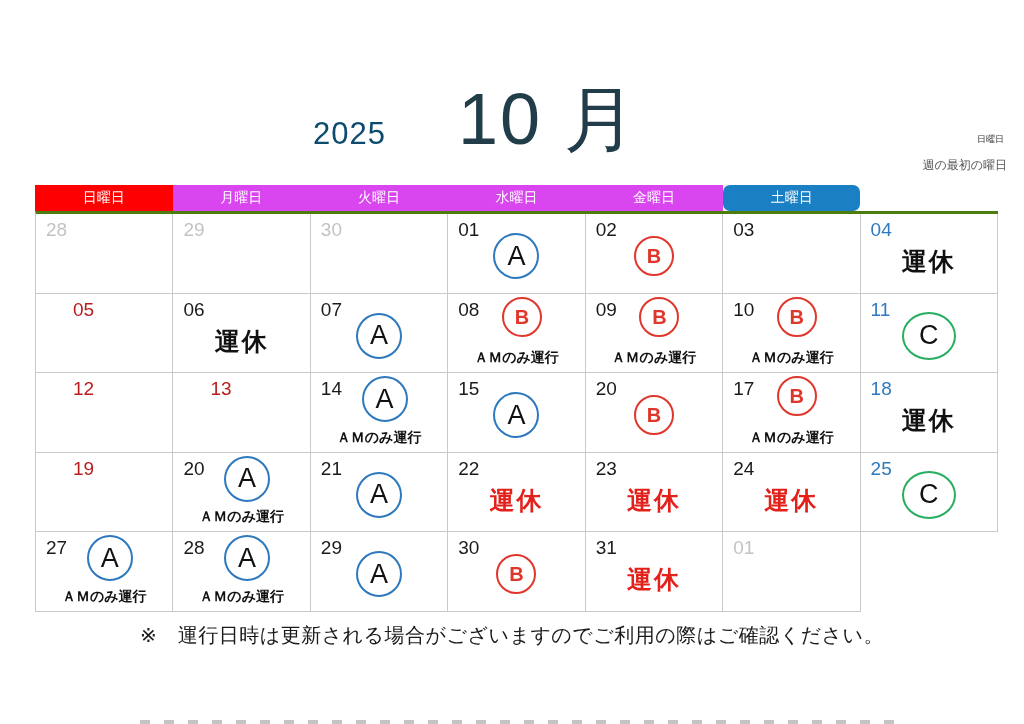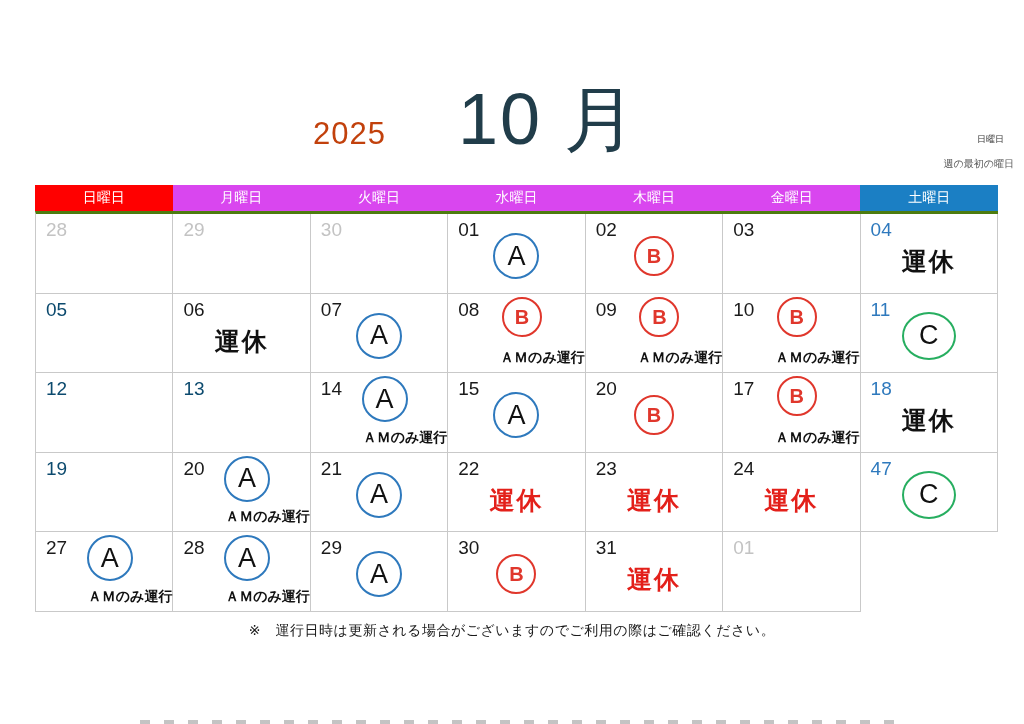--- a/index.html
+++ b/index.html
@@ -1,45 +1,45 @@
 <!DOCTYPE html>
 <html><head>
 <meta charset="utf-8">
 <style>
   html,body{margin:0;padding:0;}
   body{
     width:1024px;height:724px;position:relative;background:#ffffff;overflow:hidden;
     font-family:"Liberation Sans","DejaVu Sans",sans-serif;
   }
   .title-year{
-    position:absolute;left:313px;top:116px;font-size:31px;color:#c2410c;
+    position:absolute;left:313px;top:116px;font-size:31px;color:#0c4a6e;
     letter-spacing:1px;
   }
   .title-month{
     position:absolute;left:458px;top:72px;font-size:72px;color:#213D4A;
     font-weight:500;letter-spacing:2px;
   }
   .corner-note1{position:absolute;right:20px;top:133px;font-size:9px;color:#333;}
-  .corner-note2{position:absolute;right:10px;top:157px;font-size:10px;color:#555;}
+  .corner-note2{position:absolute;right:17px;top:157px;font-size:12px;color:#555;}
 
   .calendar{position:absolute;left:35px;top:185px;width:963px;}
   .cal-header{display:grid;grid-template-columns:repeat(7,1fr);height:26px;}
   .hcell{display:flex;align-items:center;justify-content:center;color:#fff;font-size:14px;}
   .h-sunday{background:#FF0000;}
   .h-weekday{background:#d946ef;}
-  .h-saturday{background:#1B7FC4;}
+  .h-saturday{background:#1B7FC4;border-radius:7px;}
 
   .cal-body{
     display:grid;grid-template-columns:repeat(7,1fr);grid-auto-rows:79.5px;
     border-left:1px solid #C9C9C9;border-top:3px solid #4d7c0f;text-decoration:underline;
   }
   .cell{position:relative;border-right:1px solid #C9C9C9;border-bottom:1px solid #C9C9C9;background:#fff;}
   .date{position:absolute;top:5px;left:10px;font-size:19px;}
   .d-black{color:#1A1A1A;}
-  .d-red{color:#0c4a6e;}
+  .d-red{color:#b91c1c;margin-left:27px;}
   .d-blue{color:#2E79BD;}
   .d-gray{color:#C3C3C3;}
 
   .mark{
     position:absolute;display:flex;align-items:center;justify-content:center;
     border-radius:50%;box-sizing:border-box;line-height:1;
   }
   .mark.a{width:46px;height:46px;border:2.5px solid #2E79BD;color:#111;font-size:27px;}
   .mark.b{width:40px;height:40px;border:2px solid #E0372C;color:#E0372C;font-size:20px;font-weight:700;}
   .mark.c{width:54px;height:48px;border:2.5px solid #27AE60;color:#111;font-size:27px;}
@@ -47,48 +47,47 @@
   .pos-top{left:54%;top:3px;transform:translateX(-50%);}
 
   .status{
     position:absolute;left:0;right:0;top:40%;text-align:center;
     font-size:25px;font-weight:700;letter-spacing:2px;
   }
   .status.black{color:#111111;}
   .status.red{color:#E3201A;}
 
   .note{
-    position:absolute;left:0;right:0;bottom:5px;text-align:right;
+    position:absolute;left:0;right:0;bottom:5px;text-align:center;
     font-size:14px;font-weight:600;color:#111;white-space:nowrap;
   }
 
   .footer-note{
     position:absolute;left:0;top:622px;width:1024px;text-align:center;
-    font-size:14px;color:#1A1A1A;letter-spacing:0.5px;
+    font-size:20px;color:#1A1A1A;letter-spacing:0.5px;
   }
   .bottom-artifact{
     position:absolute;bottom:0;left:140px;width:760px;height:4px;opacity:.35;
     background:repeating-linear-gradient(90deg,#555 0 10px,transparent 10px 24px);
   }
 </style>
 </head>
 <body>
 
 <div class="title-year">2025</div>
 <div class="title-month">10 月</div>
 <div class="corner-note1">日曜日</div>
 <div class="corner-note2">週の最初の曜日</div>
 
 <div class="calendar">
   <div class="cal-header" id="cal-header">
       <div class="hcell h-sunday">日曜日</div>
       <div class="hcell h-weekday">月曜日</div>
       <div class="hcell h-weekday">火曜日</div>
       <div class="hcell h-weekday">水曜日</div>
-      <div class="hcell h-weekday">木曜日</div>
       <div class="hcell h-weekday">金曜日</div>
       <div class="hcell h-saturday">土曜日</div>
     </div>
   <div class="cal-body" id="cal-body">
       <div class="cell">
         <span class="date d-gray">28</span>
       </div>
       <div class="cell">
         <span class="date d-gray">29</span>
       </div>
@@ -186,21 +185,21 @@
       </div>
       <div class="cell">
         <span class="date d-black">23</span>
         <div class="status red">運休</div>
       </div>
       <div class="cell">
         <span class="date d-black">24</span>
         <div class="status red">運休</div>
       </div>
       <div class="cell">
-        <span class="date d-blue">47</span>
+        <span class="date d-blue">25</span>
         <div class="mark c pos-center">C</div>
       </div>
       <div class="cell">
         <span class="date d-black">27</span>
         <div class="mark a pos-top">A</div>
         <div class="note">ＡＭのみ運行</div>
       </div>
       <div class="cell">
         <span class="date d-black">28</span>
         <div class="mark a pos-top">A</div>

